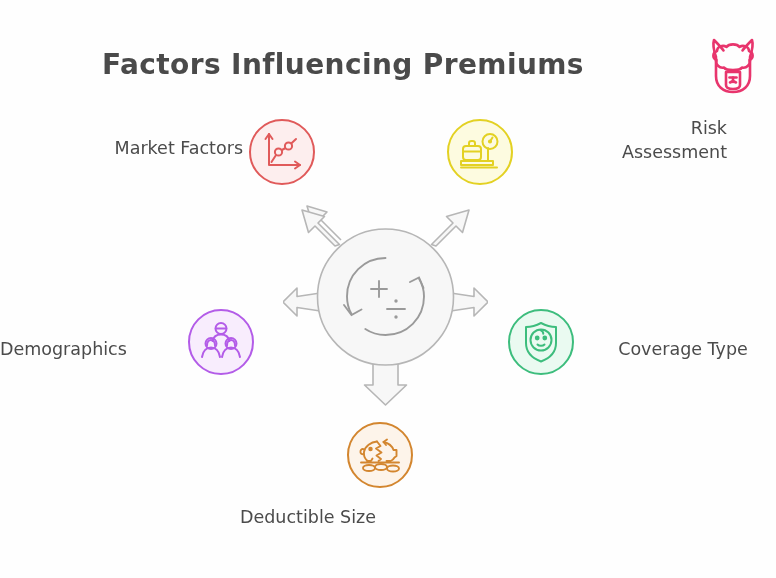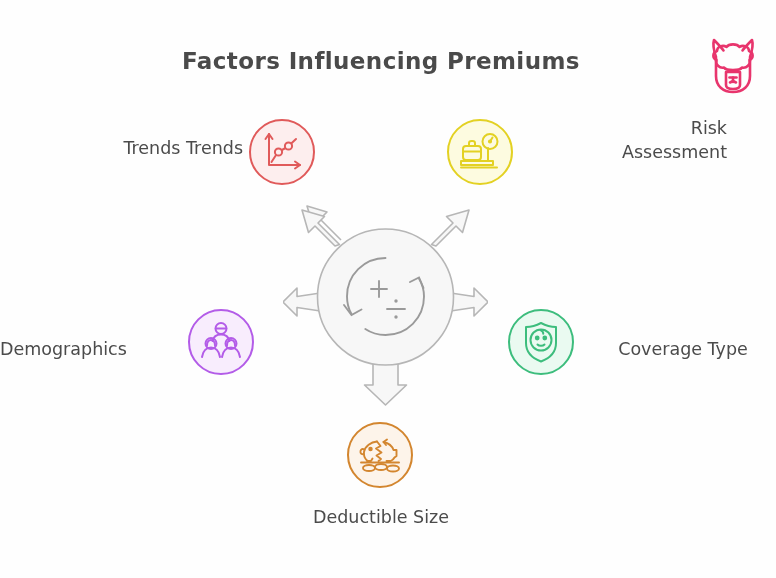--- a/index.html
+++ b/index.html
@@ -21,26 +21,25 @@
     width: 776px;
     height: 578px;
   }
   
   .title {
     position: absolute;
     left: 0;
     top: 48px;
     width: 686px;
     text-align: center;
-    font-size: 23px;
+    font-size: 28px;
     font-weight: bold;
     letter-spacing: 0.4px;
     color: #4a4a4a;
     font-family: "DejaVu Sans", "Liberation Sans", sans-serif;
-    padding-left: 38px;
   }
   
   .logo {
     position: absolute;
     left: 704px;
     top: 34px;
     width: 58px;
     height: 62px;
   }
   
@@ -90,22 +89,22 @@
   }
   .label-demo {
     left: 0px; top: 337px; width: 178px;
     text-align: left;
   }
   .label-coverage {
     left: 590px; top: 337px; width: 186px;
     text-align: center;
   }
   .label-deductible {
-    left: 231px; top: 505px; width: 300px;
-    text-align: center;
+    left: 240px; top: 505px; width: 300px;
+    text-align: left;
   }
 </style>
 </head>
 <body>
 
 <div class="canvas">
 
   <div class="title">Factors Influencing Premiums</div>
 
   <div class="logo">
@@ -177,21 +176,21 @@
           <path d="M9 4 L9 35 L40 35"></path>
           <path d="M9 4 L5.5 9 M9 4 L12.5 9"></path>
           <path d="M40 35 L35 31.5 M40 35 L35 38.5"></path>
           <path d="M11.5 32 L18 22 L27.5 17 L36 9"></path>
           <circle cx="18.5" cy="22" r="3.6" fill="#fdeeee"></circle>
           <circle cx="28.5" cy="16" r="3.6" fill="#fdeeee"></circle>
         </g>
       </svg>
     </span>
   </div>
-  <div class="label label-market">Trends Trends</div>
+  <div class="label label-market">Market Factors</div>
 
   <div class="node node-risk" style="border-color:#e3d123; background:#fdfbe0;">
     <span>
       <svg width="46" height="46" viewBox="0 0 46 46">
         <g fill="none" stroke="#e3d123" stroke-width="2" stroke-linecap="round" stroke-linejoin="round">
 
           <rect x="6" y="17" width="18" height="14" rx="3"></rect>
           <path d="M12 17 L12 14 C12 12.5, 13 12, 14.5 12 L15.5 12 C17 12, 18 12.5, 18 14 L18 17"></path>
           <path d="M6 22.5 L24 22.5"></path>
 

